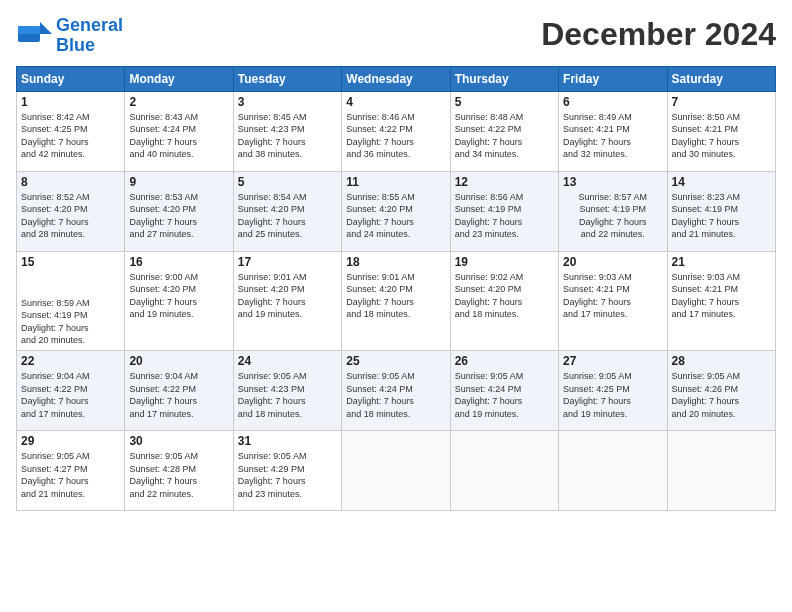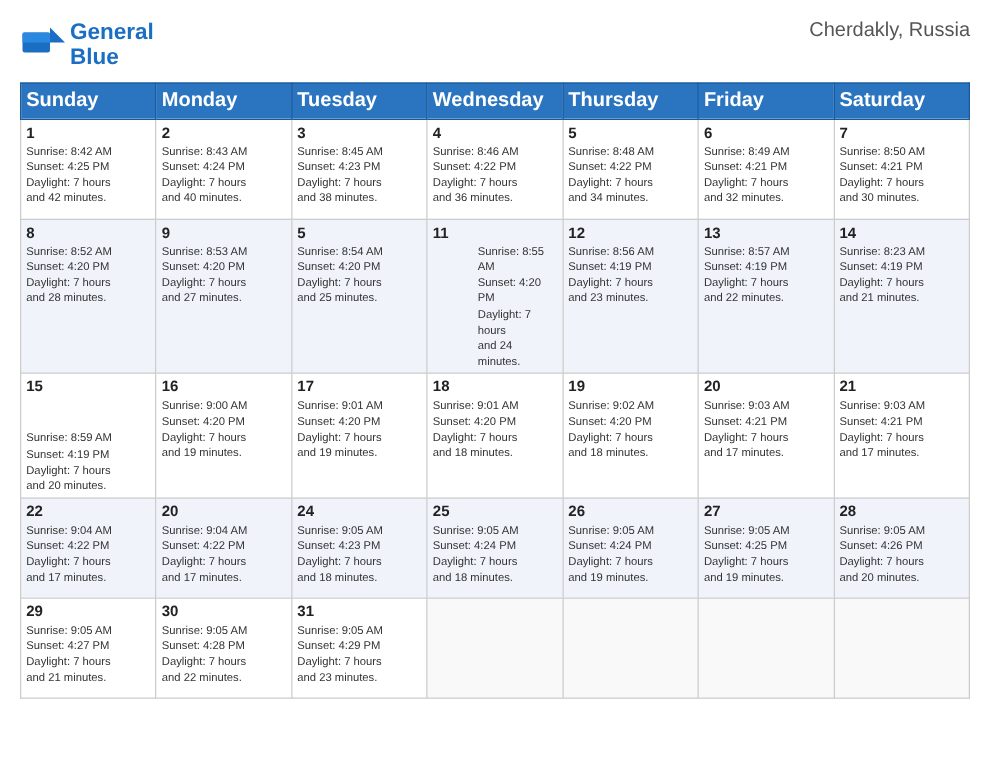--- a/index.html
+++ b/index.html
@@ -55,21 +55,21 @@
     .calendar {
       width: 100%;
       border-collapse: collapse;
       font-size: 10px;
     }
     .calendar th {
       background: #2a74c0;
       color: #fff;
       padding: 5px 4px;
       text-align: left;
-      font-size: 16px;
+      font-size: 12px;
       font-weight: bold;
       border: 1px solid #1a5a9a;
     }
     .calendar td {
       border: 1px solid #ccc;
       padding: 3px 4px;
       vertical-align: top;
       width: 14.28%;
       height: 80px;
       background: #fff;
@@ -106,21 +106,21 @@
         <rect x="2" y="8" width="22" height="16" rx="2" fill="#1a6fc4"></rect>
         <polygon points="24,4 36,16 24,16" fill="#1a6fc4"></polygon>
         <rect x="2" y="8" width="22" height="8" rx="1" fill="#2a88e0"></rect>
       </svg>
       <div class="logo-text">
         <div><span>General</span></div>
         <div><span>Blue</span></div>
       </div>
     </div>
     <div class="title-block">
-      <div class="location-title">Cherdakly, Russia</div>
+      <div class="month-title">December 2024</div>
     </div>
   </div>
 
   <table class="calendar">
     <thead>
       <tr>
       <th>Sunday</th>
           <th>Monday</th>
           <th>Tuesday</th>
           <th>Wednesday</th>
@@ -198,35 +198,35 @@
           </td>
           <td>
             <span class="day-num">5</span>
             <div class="day-info" style="white-space: pre-line;">Sunrise: 8:54 AM
 Sunset: 4:20 PM
 Daylight: 7 hours
 and 25 minutes.</div>
           </td>
           <td>
             <span class="day-num">11</span>
-            <div class="day-info" style="white-space: pre-line; margin-left: 36px;">Sunrise: 8:55 AM
+            <div class="day-info" style="white-space: pre-line;">Sunrise: 8:55 AM
 Sunset: 4:20 PM
 Daylight: 7 hours
 and 24 minutes.</div>
           </td>
           <td>
             <span class="day-num">12</span>
             <div class="day-info" style="white-space: pre-line;">Sunrise: 8:56 AM
 Sunset: 4:19 PM
 Daylight: 7 hours
 and 23 minutes.</div>
           </td>
           <td>
             <span class="day-num">13</span>
-            <div class="day-info" style="white-space: pre-line;">Sunrise: 8:57 AM
+            <div class="day-info" style="white-space: pre-line; text-align: center;">Sunrise: 8:57 AM
 Sunset: 4:19 PM
 Daylight: 7 hours
 and 22 minutes.</div>
           </td>
           <td>
             <span class="day-num">14</span>
             <div class="day-info" style="white-space: pre-line;">Sunrise: 8:23 AM
 Sunset: 4:19 PM
 Daylight: 7 hours
 and 21 minutes.</div>

